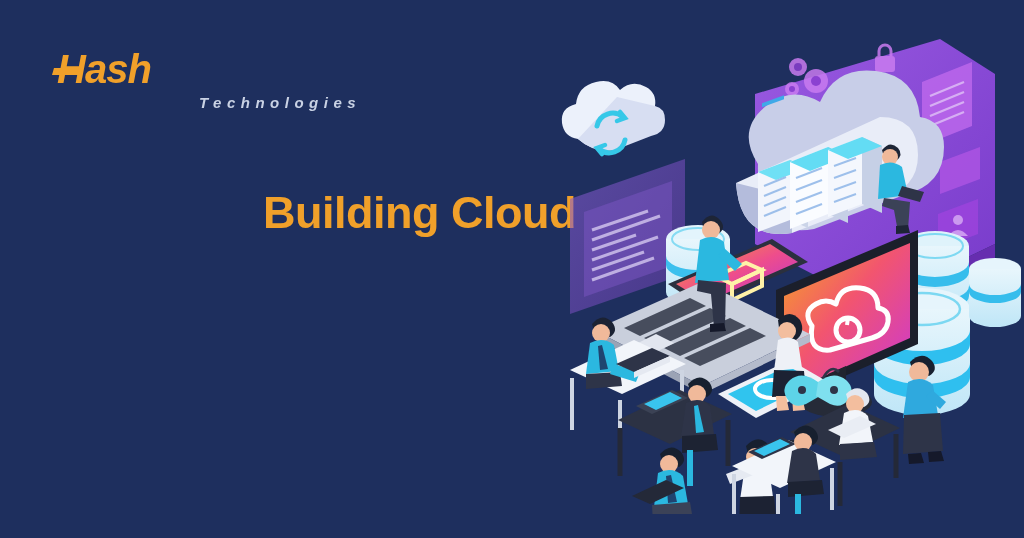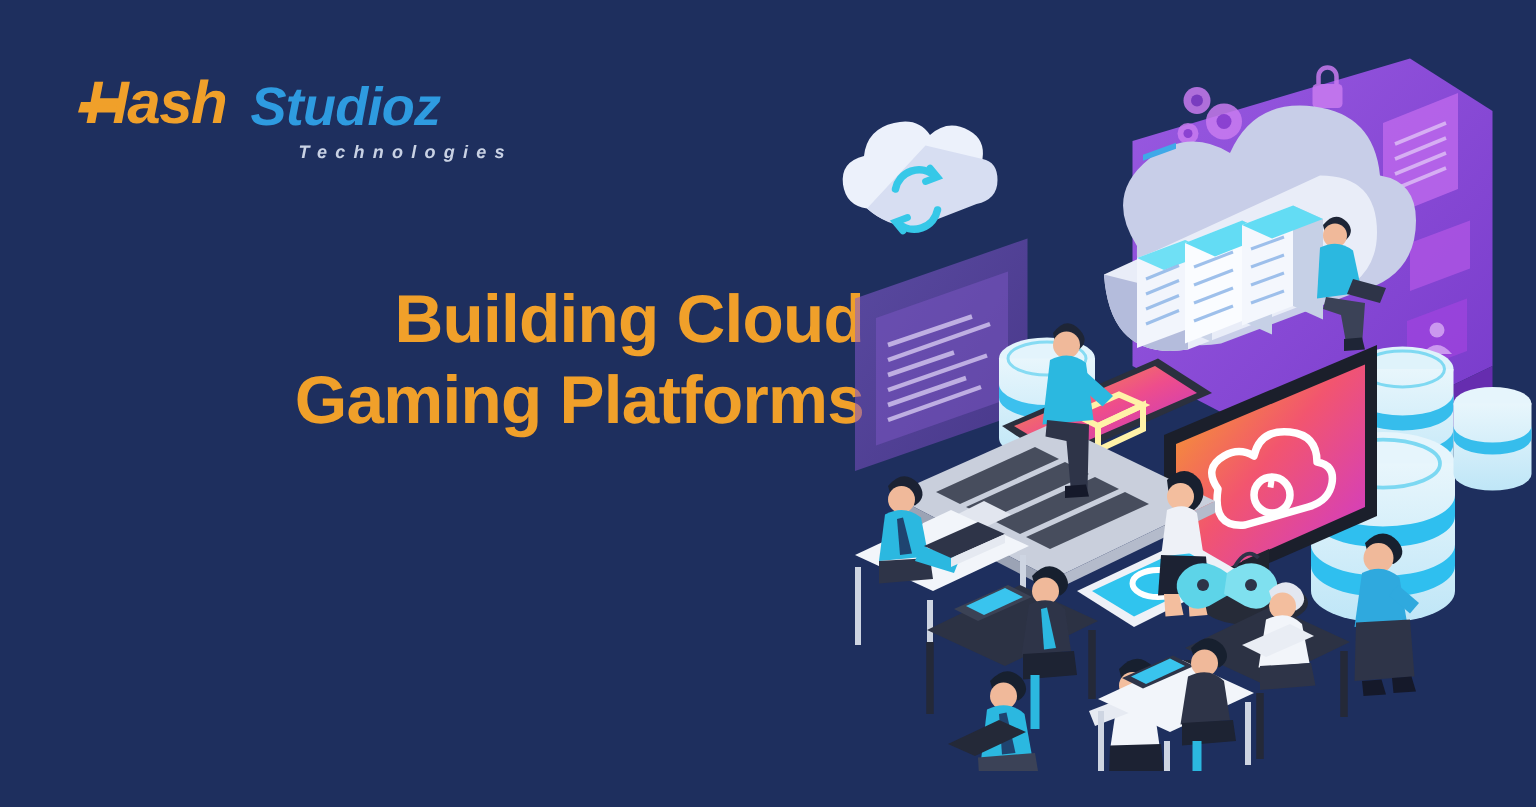--- a/index.html
+++ b/index.html
@@ -26,21 +26,21 @@
     position:absolute;left:-2px;top:22px;width:26px;height:7px;
     background:#F0A02A;transform:skewX(-16deg);
   }
   .logo-studioz{
     position:absolute;left:112px;top:2px;
     font-size:36px;font-weight:bold;font-style:italic;
     color:#2E9BE0;letter-spacing:-0.5px;line-height:46px;
   }
   .logo-tech{
     position:absolute;left:144px;top:48px;
-    font-size:12px;font-style:italic;font-weight:bold;
+    font-size:15px;font-style:italic;font-weight:bold;
     color:#C9D2E4;letter-spacing:5.5px;
   }
 
   
   #headline{position:absolute;left:56px;top:186px;width:520px;text-align:right;}
   .h-line{
     font-size:45px;font-weight:bold;color:#F0A02A;
     line-height:54px;letter-spacing:-0.5px;
   }
   .sub-line{
@@ -54,28 +54,26 @@
 </style>
 </head>
 <body>
 
 <div id="banner">
 
   <div id="logo">
     <div class="logo-row">
       <span class="logo-bar"></span>
       <span class="logo-hash">Hash</span>
-      <span class="logo-studioz">Studioz</span>
     </div>
     <div class="logo-tech">Technologies</div>
   </div>
 
   <div id="headline">
     <div class="h-line">Building Cloud</div>
-    <div class="h-line">Gaming Platforms</div>
   </div>
 
   <div id="illus">
     <svg width="484" height="480" viewBox="0 0 484 480" xmlns="http://www.w3.org/2000/svg">
       <defs>
         <linearGradient id="gScreen" x1="0" y1="0" x2="1" y2="1">
           <stop offset="0%" stop-color="#F5A623"></stop>
           <stop offset="45%" stop-color="#F2556F"></stop>
           <stop offset="100%" stop-color="#C936D8"></stop>
         </linearGradient>

